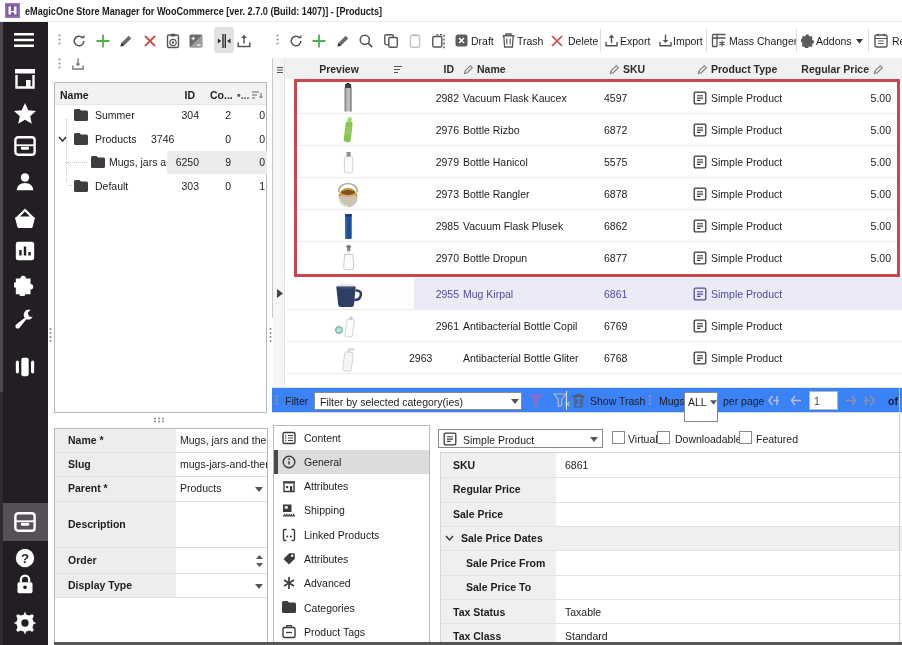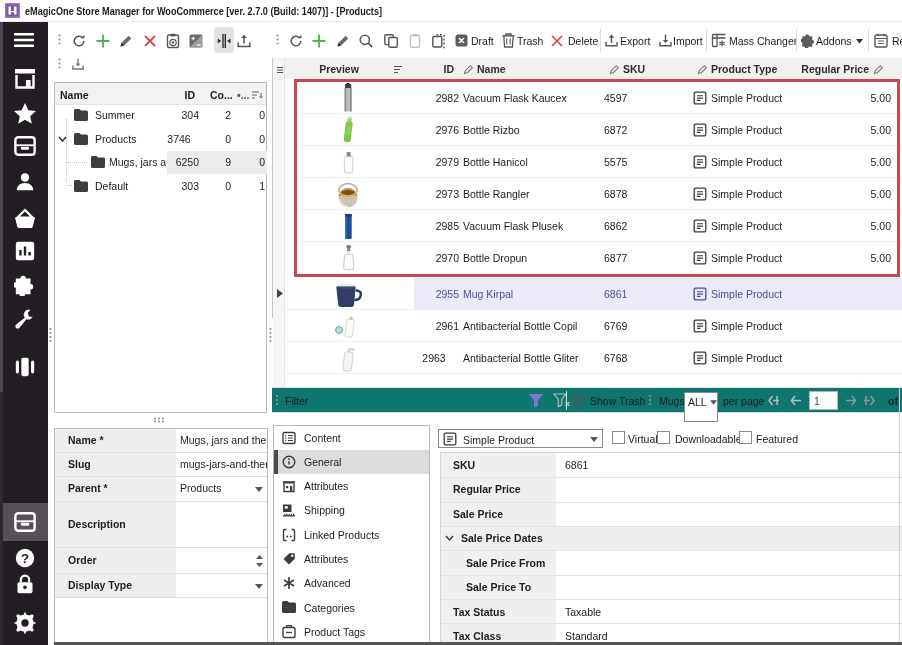--- a/index.html
+++ b/index.html
@@ -279,21 +279,21 @@
     </svg>
 
   <svg class="ab" style="left:3px;top:52px" width="9" height="8" viewBox="0 0 9 8">
       <path d="M1 2l3.5 4L8 2" fill="none" stroke="#333" stroke-width="1.5"></path>
     </svg>
   <div class="ab t11" style="left:40px;top:27px">Summer</div>
   <div class="ab t11" style="left:40px;top:51px">Products</div>
   <div class="ab t11" style="left:54px;top:74px;width:57px;overflow:hidden">Mugs, jars an</div>
   <div class="ab t11" style="left:40px;top:98px">Default</div>
   <div class="ab t11" style="left:104px;top:27px;width:40px;text-align:right">304</div>
-  <div class="ab t11" style="left:104px;top:51px;width:40px;text-align:center">3746</div>
+  <div class="ab t11" style="left:96px;top:51px;width:40px;text-align:left">3746</div>
   <div class="ab t11" style="left:104px;top:74px;width:40px;text-align:right">6250</div>
   <div class="ab t11" style="left:104px;top:98px;width:40px;text-align:right">303</div>
   <div class="ab t11" style="left:136px;top:27px;width:40px;text-align:right">2</div>
   <div class="ab t11" style="left:136px;top:51px;width:40px;text-align:right">0</div>
   <div class="ab t11" style="left:136px;top:74px;width:40px;text-align:right">9</div>
   <div class="ab t11" style="left:136px;top:98px;width:40px;text-align:right">0</div>
   <div class="ab t11" style="left:170px;top:27px;width:40px;text-align:right">0</div>
   <div class="ab t11" style="left:170px;top:51px;width:40px;text-align:right">0</div>
   <div class="ab t11" style="left:170px;top:74px;width:40px;text-align:right">0</div>
   <div class="ab t11" style="left:170px;top:98px;width:40px;text-align:right">1</div>
@@ -379,21 +379,21 @@
   <div class="ab t11" style="left:136px;top:131px;width:50px;text-align:right">2973</div>
     <div class="ab t11" style="left:190px;top:131px">Bottle Rangler</div>
   <div class="ab t11" style="left:136px;top:163px;width:50px;text-align:right">2985</div>
     <div class="ab t11" style="left:190px;top:163px">Vacuum Flask Plusek</div>
   <div class="ab t11" style="left:136px;top:195px;width:50px;text-align:right">2970</div>
     <div class="ab t11" style="left:190px;top:195px">Bottle Dropun</div>
   <div class="ab t11" style="left:136px;top:231px;width:50px;text-align:right;color:#4f4b9e">2955</div>
     <div class="ab t11" style="left:190px;top:231px;color:#4f4b9e">Mug Kirpal</div>
   <div class="ab t11" style="left:136px;top:263px;width:50px;text-align:right">2961</div>
     <div class="ab t11" style="left:190px;top:263px">Antibacterial Bottle Copil</div>
-  <div class="ab t11" style="left:136px;top:295px;width:50px;text-align:center">2963</div>
+  <div class="ab t11" style="left:136px;top:295px;width:50px;text-align:left">2963</div>
     <div class="ab t11" style="left:190px;top:295px">Antibacterial Bottle Gliter</div>
 
   <div class="ab t11" style="left:331px;top:35px">4597</div>
   <div class="ab t11" style="left:331px;top:67px">6872</div>
   <div class="ab t11" style="left:331px;top:99px">5575</div>
   <div class="ab t11" style="left:331px;top:131px">6878</div>
   <div class="ab t11" style="left:331px;top:163px">6862</div>
   <div class="ab t11" style="left:331px;top:195px">6877</div>
   <div class="ab t11" style="left:331px;top:231px;color:#4f4b9e">6861</div>
   <div class="ab t11" style="left:331px;top:263px">6769</div>
@@ -498,27 +498,33 @@
       <g transform="rotate(7 13 13)">
         <rect x="9" y="6" width="8.6" height="19" rx="2.5" fill="#f6f5f3" stroke="#d5d2cd" stroke-width="1"></rect>
         <rect x="11.6" y="2" width="3.4" height="4.5" fill="#dddad5"></rect>
         <path d="M15 2h3v1.6h-3z" fill="#c9c6c1"></path>
       </g>
     </svg>
 
   <div class="ab" style="left:21px;top:21px;width:606px;height:198px;border:3px solid #ca484d"></div>
 </div>
 
-<div class="ab" style="left:272px;top:387px;width:630px;height:26px;background:#0f766e;border-top:1px solid #e3e3e3;border-bottom:1px solid #d9d9d9">
+<div class="ab" style="left:272px;top:387px;width:630px;height:26px;background:#3b82f6;border-top:1px solid #e3e3e3;border-bottom:1px solid #d9d9d9">
   <svg class="ab" style="left:3px;top:6px" width="4" height="14" viewBox="0 0 4 14">
       <circle cx="2" cy="2" r="1" fill="#999"></circle>
       <circle cx="2" cy="6" r="1" fill="#999"></circle>
       <circle cx="2" cy="10" r="1" fill="#999"></circle>
     </svg>
   <div class="ab t11" style="left:13px;top:8px">Filter</div>
+  <div class="ab" style="left:42px;top:4px;width:208px;height:18px;border:1px solid #8a8a8a;background:#fff">
+    <div class="ab t11" style="left:5px;top:4px">Filter by selected category(ies)</div>
+    <svg class="ab" style="left:196px;top:6px" width="8" height="5" viewBox="0 0 8 5">
+        <path d="M0 0h8L4 5z" fill="#555"></path>
+      </svg>
+  </div>
   <svg class="ab" style="left:256px;top:5px" width="16" height="15" viewBox="0 0 16 15">
       <path d="M1 1h14L10 7.5V13l-4 1.8V7.5z" fill="#7d74cf"></path>
     </svg>
   <svg class="ab" style="left:281px;top:5px" width="18" height="15" viewBox="0 0 18 15">
       <path d="M1 1h12L8.7 6.5V12l-3.4 1.5V6.5z" fill="none" stroke="#b9b9b9" stroke-width="1.2"></path>
       <path d="M12.5 9l4 4M16.5 9l-4 4" stroke="#b9b9b9" stroke-width="1.3"></path>
     </svg>
   <div class="ab" style="left:294px;top:3px;width:1px;height:19px;background:#e0e0e0"></div>
     <svg class="ab" style="left:300px;top:5px" width="13" height="15" viewBox="0 0 16 18">
       <path d="M1 4h14" stroke="#555" stroke-width="1.6"></path>

